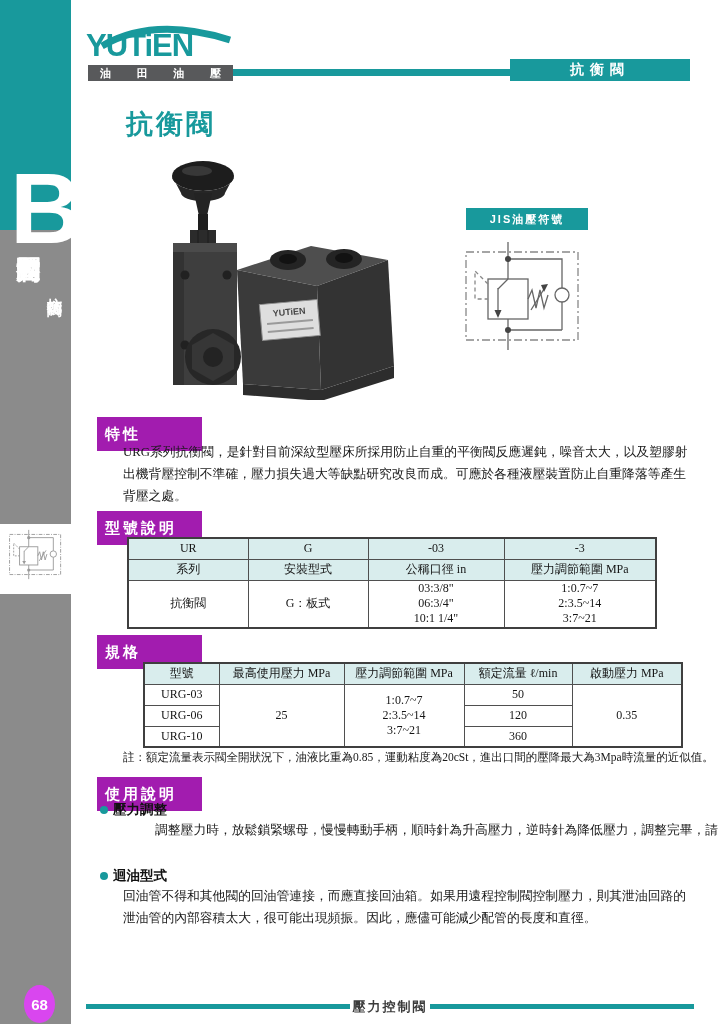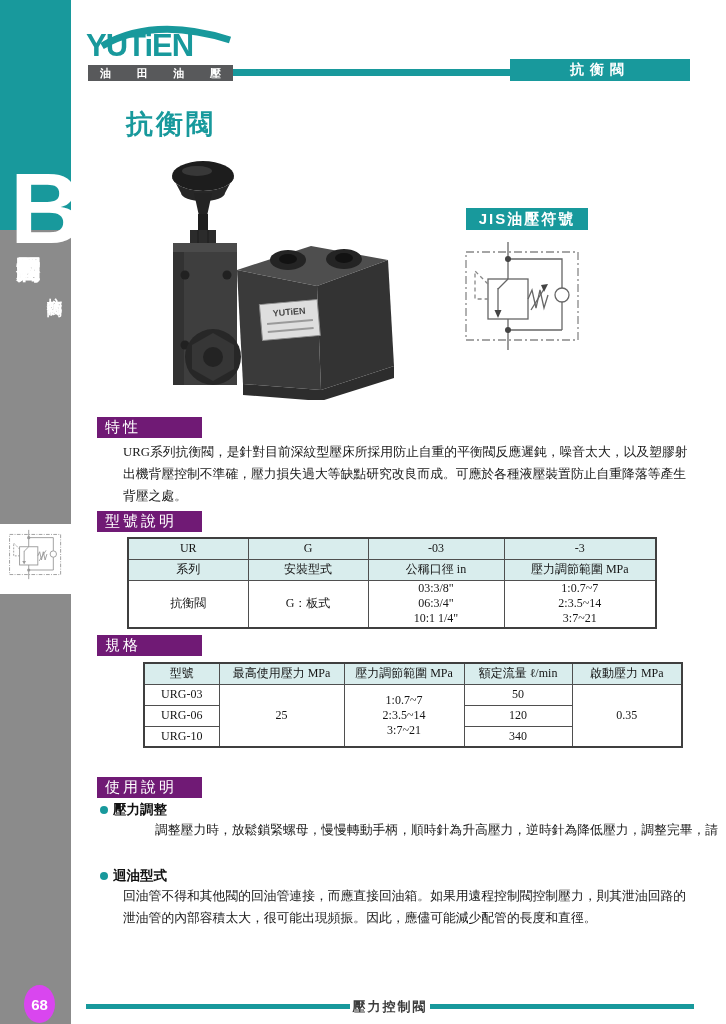--- a/index.html
+++ b/index.html
@@ -29,26 +29,26 @@
   .head-rule{left:233px;top:69px;width:277px;height:7px;background:#18999c;}
   .head-banner{left:510px;top:59px;width:180px;height:22px;background:#18999c;color:#fff;
                font-size:14px;font-weight:bold;letter-spacing:6px;display:flex;
                align-items:center;justify-content:center;}
 
   
   .main-title{left:126px;top:106px;font-size:27px;font-weight:bold;color:#18999c;letter-spacing:3px;}
 
   
   .jis-label{left:466px;top:208px;width:122px;height:22px;background:#18999c;color:#fff;
-             font-size:15px;font-weight:bold;letter-spacing:2px;display:flex;
+             font-size:11px;font-weight:bold;letter-spacing:2px;display:flex;
              align-items:center;justify-content:center;text-align:center;}
   .jis-symbol{left:456px;top:240px;}
 
   
-  .sec-head{width:105px;height:21px;background:#701a75;color:#fff;font-size:15px;font-weight:normal;
+  .sec-head{width:105px;height:34px;background:#a21caf;color:#fff;font-size:15px;font-weight:bold;
             letter-spacing:3px;display:flex;align-items:center;padding-left:8px;box-sizing:border-box;}
   .h-feat{left:97px;top:417px;}
   .h-model{left:97px;top:511px;}
   .h-spec{left:97px;top:635px;}
   .h-usage{left:97px;top:777px;}
 
   
   .para{font-family:"Liberation Serif","DejaVu Serif",serif;font-size:12.8px;color:#191919;}
   .para div{height:22px;line-height:22px;white-space:nowrap;}
   .p-feat{left:123px;top:441px;width:545px;}
@@ -264,24 +264,25 @@
       </td>
       <td>50</td>
       <td rowspan="3">0.35</td>
     </tr>
     <tr style="height:21px">
       <td>URG-06</td>
       <td>120</td>
     </tr>
     <tr style="height:21px">
       <td>URG-10</td>
-      <td>340</td>
+      <td>360</td>
     </tr>
   </tbody>
     </table>
+  <div class="abs note">註：額定流量表示閥全開狀況下，油液比重為0.85，運動粘度為20cSt，進出口間的壓降最大為3Mpa時流量的近似值。</div>
 
   <div class="abs sec-head h-usage">使用說明</div>
 
   <div class="abs u-title ut1">
     <span class="dot"></span>
     <span>壓力調整</span>
   </div>
   <div class="abs para up1">
     <div>調整壓力時，放鬆鎖緊螺母，慢慢轉動手柄，順時針為升高壓力，逆時針為降低壓力，調整完畢，請</div>
   </div>

